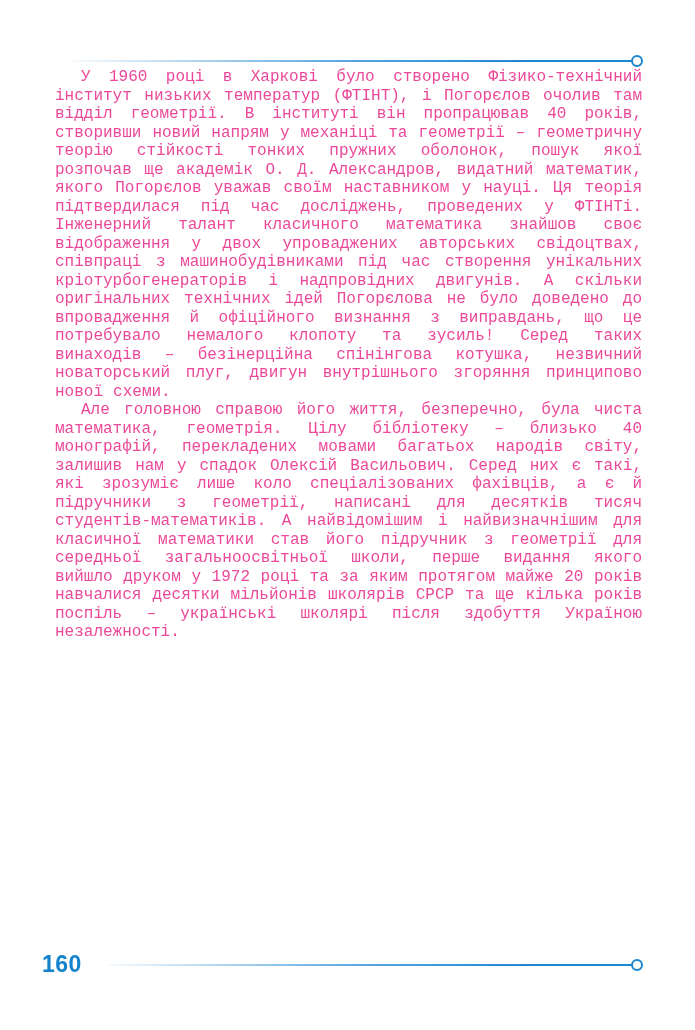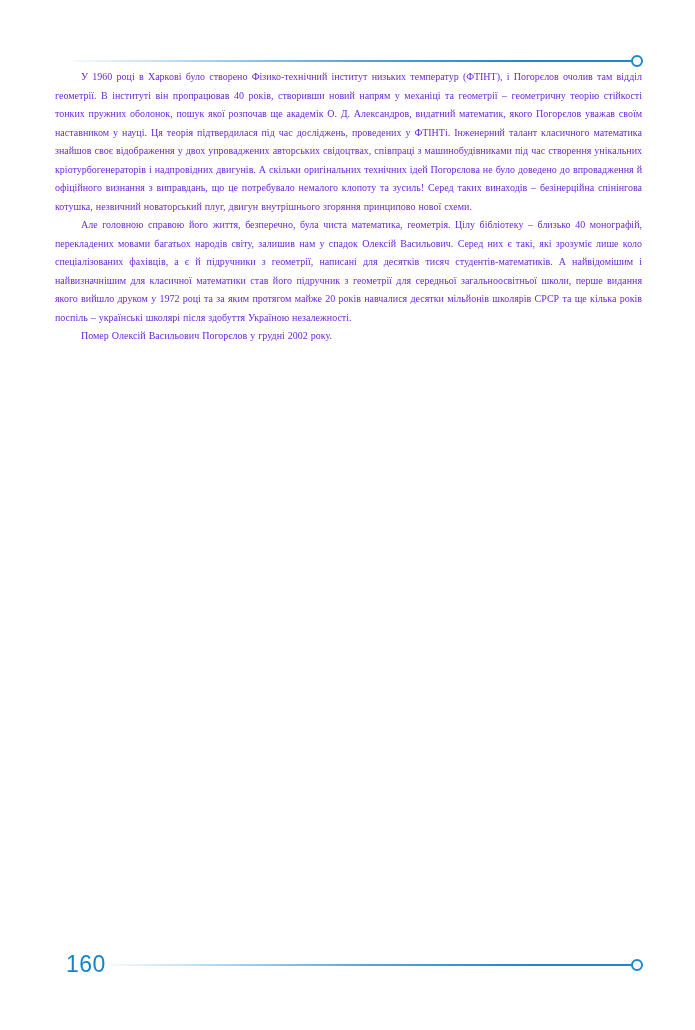--- a/index.html
+++ b/index.html
@@ -52,57 +52,56 @@
     background: #ffffff;
     flex: 0 0 auto;
     margin-left: -1px;
   }
   
   .article {
     position: absolute;
     left: 55px;
     top: 68px;
     width: 587px;
-    color: #6d28d9;
-    font-family: Liberation Serif, serif;
-    font-size: 10px;
+    color: #ec4899;
+    font-family: Liberation Mono, monospace;
+    font-size: 16px;
     line-height: 18.5px;
   }
   .article p {
     margin: 0;
     text-indent: 26px;
     text-align: justify;
     word-spacing: 0.5px;
   }
   
   .page-number {
     position: absolute;
-    left: 66px;
+    left: 42px;
     top: 951px;
     font-family: "Liberation Sans", sans-serif;
-    font-weight: normal;
+    font-weight: bold;
     font-size: 23px;
     letter-spacing: 0.5px;
     color: #1384cc;
   }
 </style>
 </head>
 <body>
 
 <div class="page">
 
   <div class="rule rule-top">
     <div class="line"></div>
     <span class="end-circle"></span>
   </div>
 
   <div class="article">
     <p>У 1960 році в Харкові було створено Фізико-технічний інститут низьких температур (ФТІНТ), і Погорєлов очолив там відділ геометрії. В інституті він пропрацював 40 років, створивши новий напрям у механіці та геометрії – геометричну теорію стійкості тонких пружних оболонок, пошук якої розпочав ще академік О. Д. Александров, видатний математик, якого Погорєлов уважав своїм наставником у науці. Ця теорія підтвердилася під час досліджень, проведених у ФТІНТі. Інженерний талант класичного математика знайшов своє відображення у двох упроваджених авторських свідоцтвах, співпраці з машинобудівниками під час створення унікальних кріотурбогенераторів і надпровідних двигунів. А скільки оригінальних технічних ідей Погорєлова не було доведено до впровадження й офіційного визнання з виправдань, що це потребувало немалого клопоту та зусиль! Серед таких винаходів – безінерційна спінінгова котушка, незвичний новаторський плуг, двигун внутрішнього згоряння принципово нової схеми.</p>
     <p>Але головною справою його життя, безперечно, була чиста математика, геометрія. Цілу бібліотеку – близько 40 монографій, перекладених мовами багатьох народів світу, залишив нам у спадок Олексій Васильович. Серед них є такі, які зрозуміє лише коло спеціалізованих фахівців, а є й підручники з геометрії, написані для десятків тисяч студентів-математиків. А найвідомішим і найвизначнішим для класичної математики став його підручник з геометрії для середньої загальноосвітньої школи, перше видання якого вийшло друком у 1972 році та за яким протягом майже 20 років навчалися десятки мільйонів школярів СРСР та ще кілька років поспіль – українські школярі після здобуття Україною незалежності.</p>
-    <p>Помер Олексій Васильович Погорєлов у грудні 2002 року.</p>
   </div>
 
   <div class="page-number">160</div>
 
   <div class="rule rule-bottom">
     <div class="line"></div>
     <span class="end-circle"></span>
   </div>
 
 </div>

